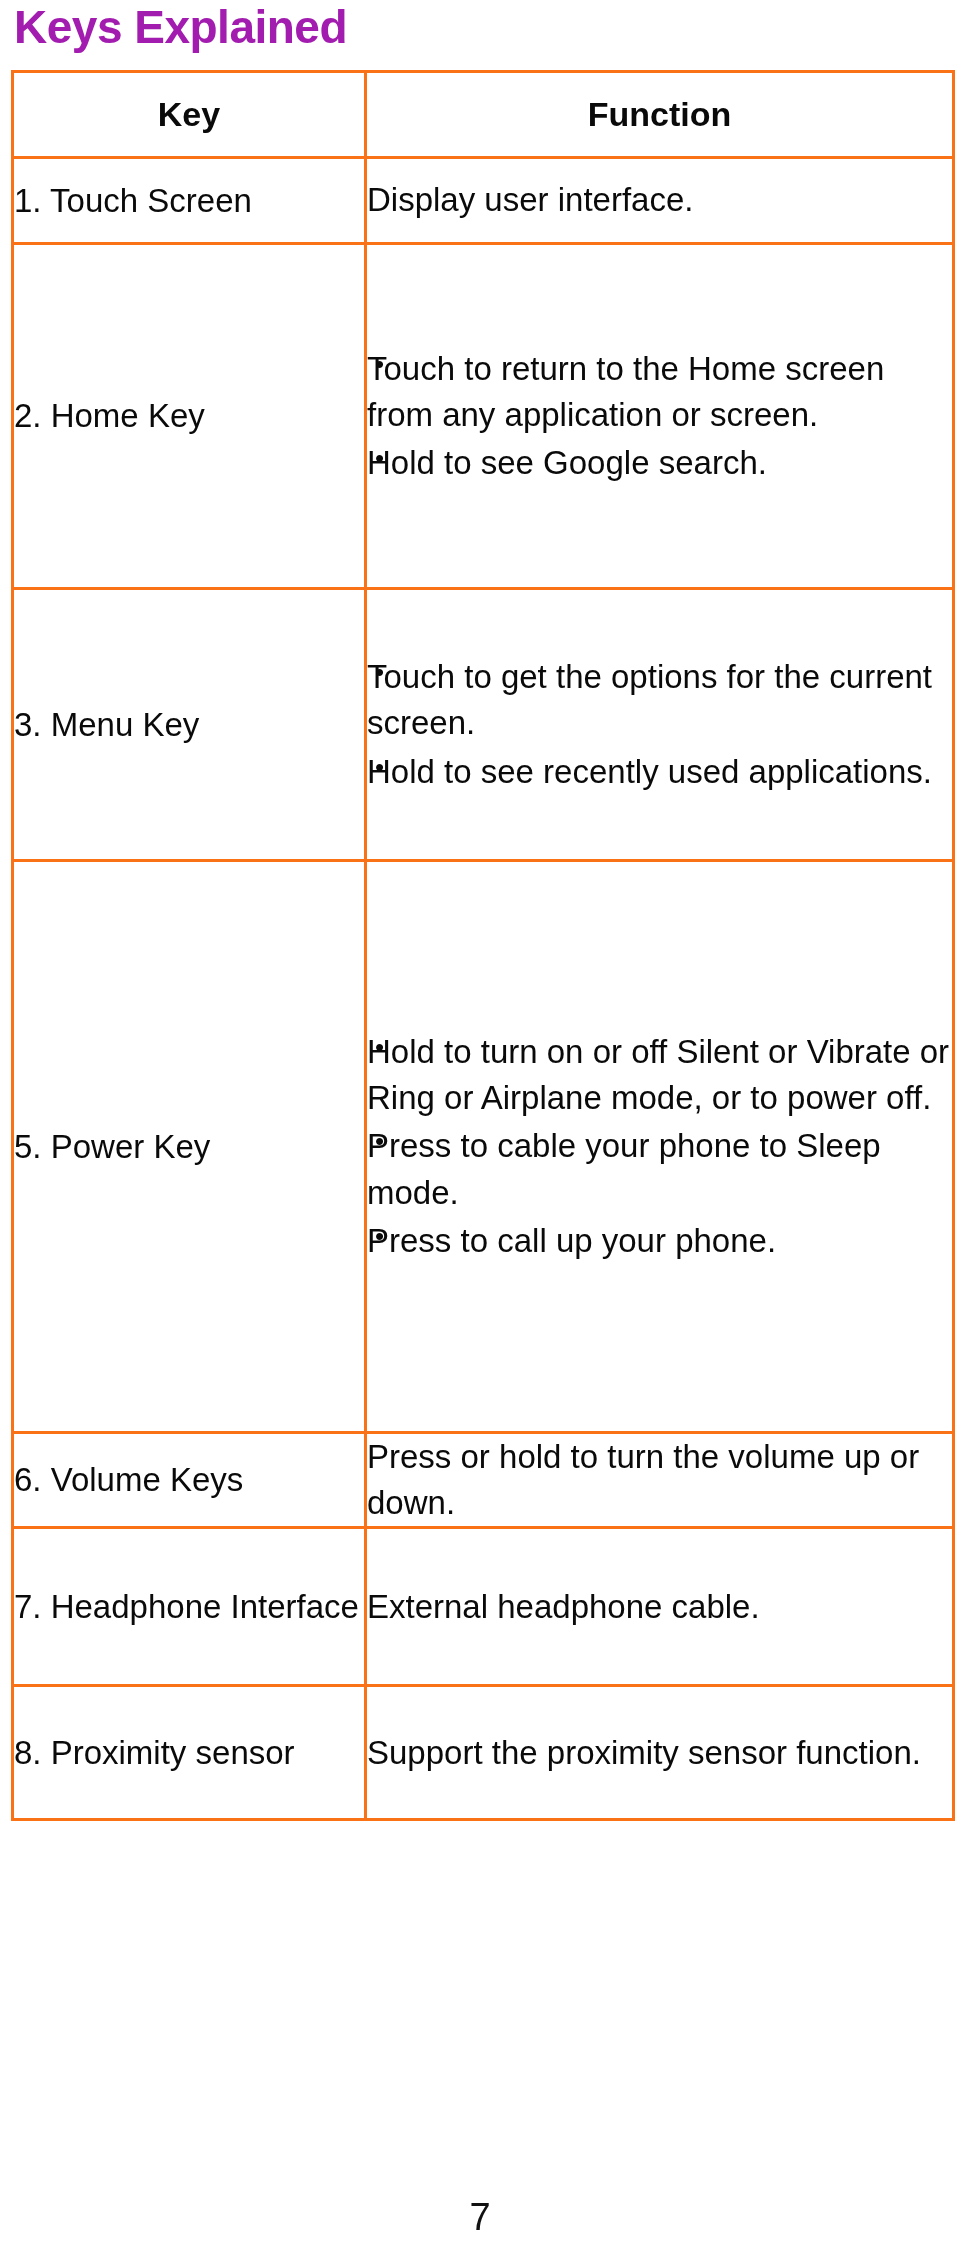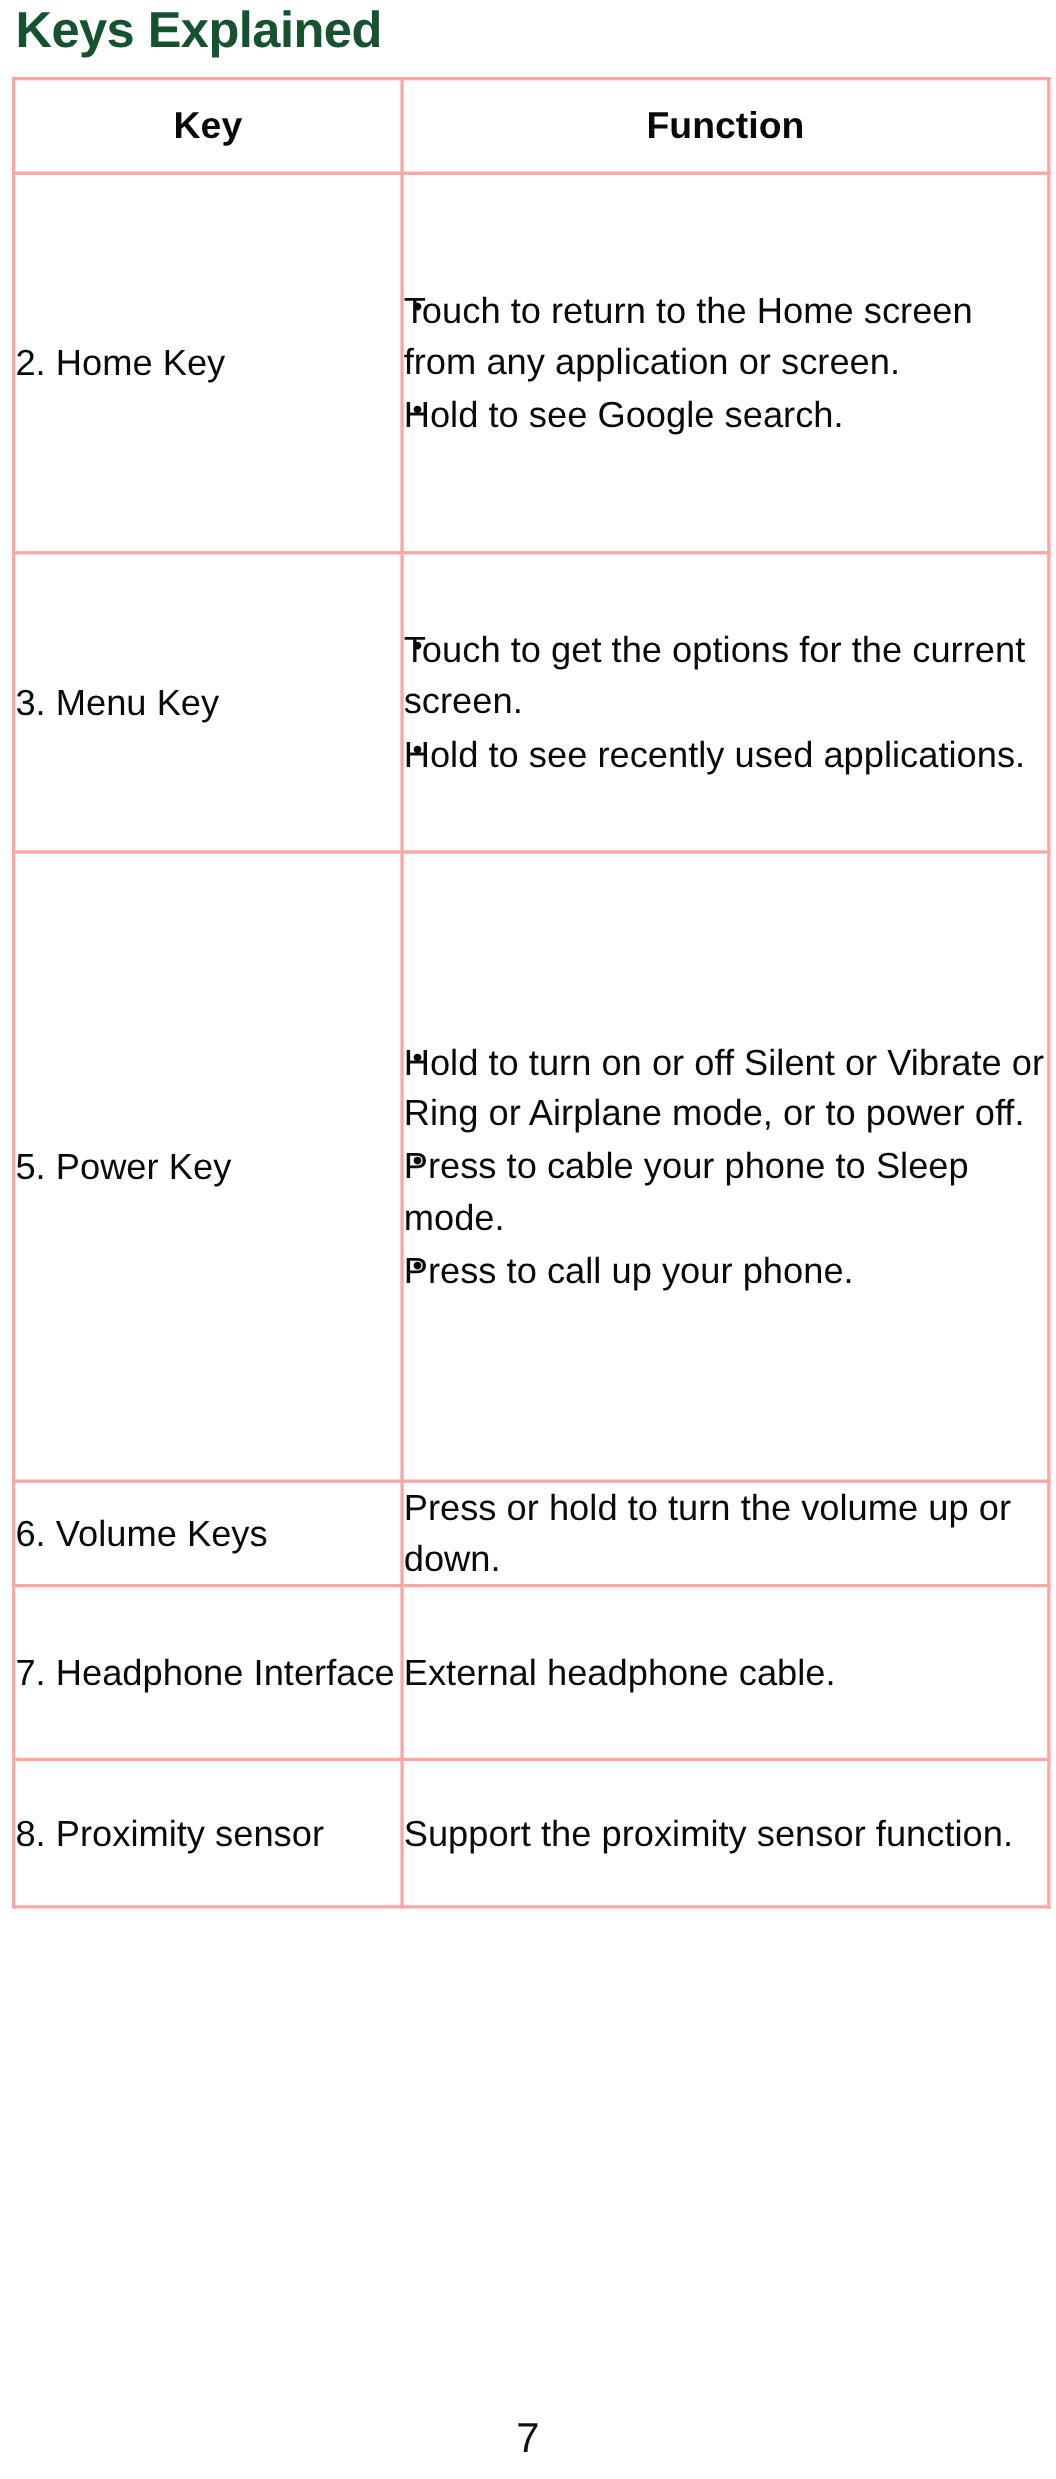--- a/index.html
+++ b/index.html
@@ -25,35 +25,35 @@
   }
 
   .page-title {
     position: absolute;
     left: 14px;
     top: 2px;
     font-size: 46px;
     font-weight: bold;
     letter-spacing: -0.5px;
     line-height: 1.1;
-    color: #14532d;
+    color: #a21caf;
   }
 
   table.keys-table {
     position: absolute;
     left: 11px;
     top: 70px;
     width: 941px;
     border-collapse: collapse;
     table-layout: fixed;
   }
 
   table.keys-table td,
   table.keys-table th {
-    border: 3px solid #fca5a5;
+    border: 3px solid #f97316;
     vertical-align: middle;
     padding: 0;
     background: #ffffff;
   }
 
   col.col-key   { width: 353px; }
   col.col-func  { width: 588px; }
 
   .hdr-cell {
     text-align: center;
@@ -136,20 +136,26 @@
     <colgroup>
       <col class="col-key">
       <col class="col-func">
     </colgroup>
     <tbody>
       <tr class="row-h-1">
         <th class="hdr-cell">Key</th>
         <th class="hdr-cell">Function</th>
       </tr>
 
+      <tr class="row-h-1">
+        <td class="key-cell">1. Touch Screen</td>
+        <td class="func-cell plain">
+          <p>Display user interface.</p>
+        </td>
+      </tr>
 
       <tr class="row-h-2">
         <td class="key-cell">2. Home Key</td>
         <td class="func-cell">
           <ul class="bullets">
             <li>Touch to return to the Home screen from any application or screen.</li>
             <li>Hold to see Google search.</li>
           </ul>
         </td>
       </tr>

